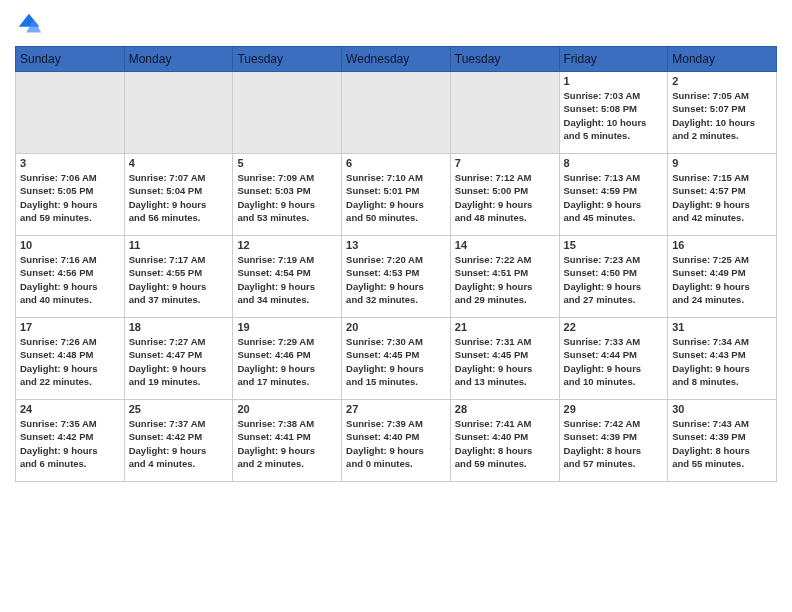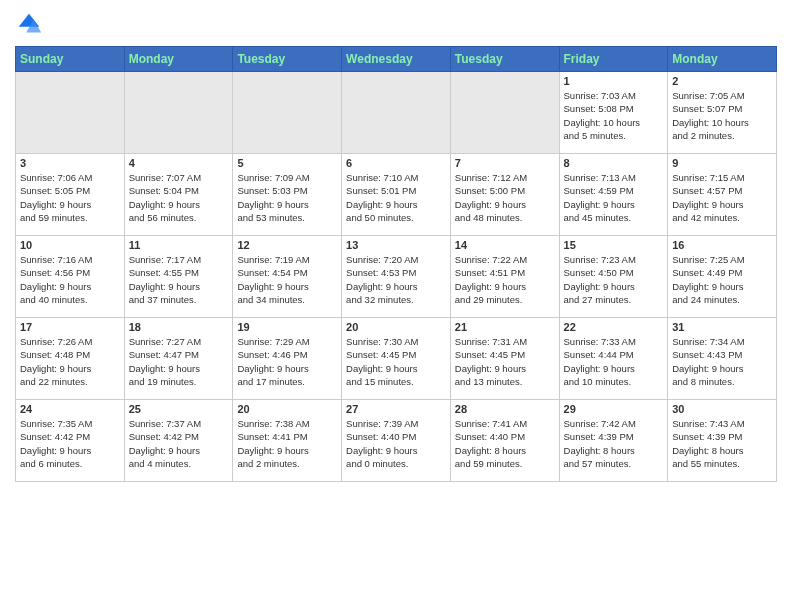--- a/index.html
+++ b/index.html
@@ -52,26 +52,26 @@
       font-size: 16px;
       color: #555;
     }
     .calendar {
       width: 100%;
       border-collapse: collapse;
       table-layout: fixed;
     }
     .calendar th {
       background: #3c6ebf;
-      color: #86efac;
+      color: #0f172a;
       font-size: 12px;
       padding: 5px 4px;
       text-align: left;
       border: 1px solid #2a5aa8;
-      font-weight: bold;
+      font-weight: normal;
     }
     .calendar td {
       border: 1px solid #ccc;
       vertical-align: top;
       padding: 3px 4px;
       height: 82px;
       font-size: 10px;
       color: #333;
       background: #fff;
     }
@@ -81,20 +81,21 @@
     .day-num {
       font-size: 11px;
       font-weight: bold;
       margin-bottom: 2px;
       display: block;
     }
     .day-info {
       font-size: 9.5px;
       line-height: 1.4;
       color: #333;
+      font-weight: bold;
     }
   </style>
 </head>
 <body>
 
 <div class="page">
   <div class="header">
     <div class="logo">
       <svg class="logo-icon" viewBox="0 0 30 30">
         <polygon points="15,4 26,18 4,18" fill="#1a73e8"></polygon>

